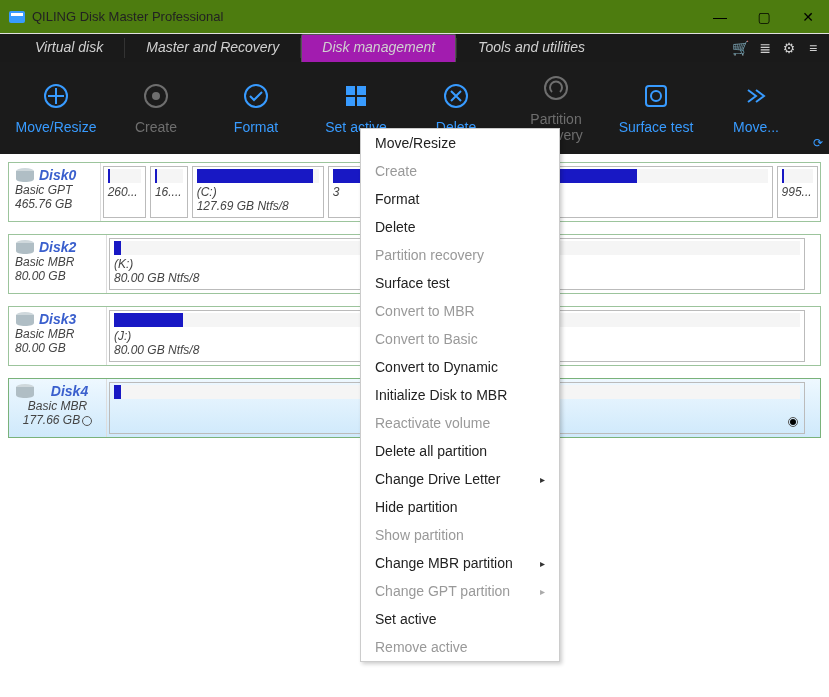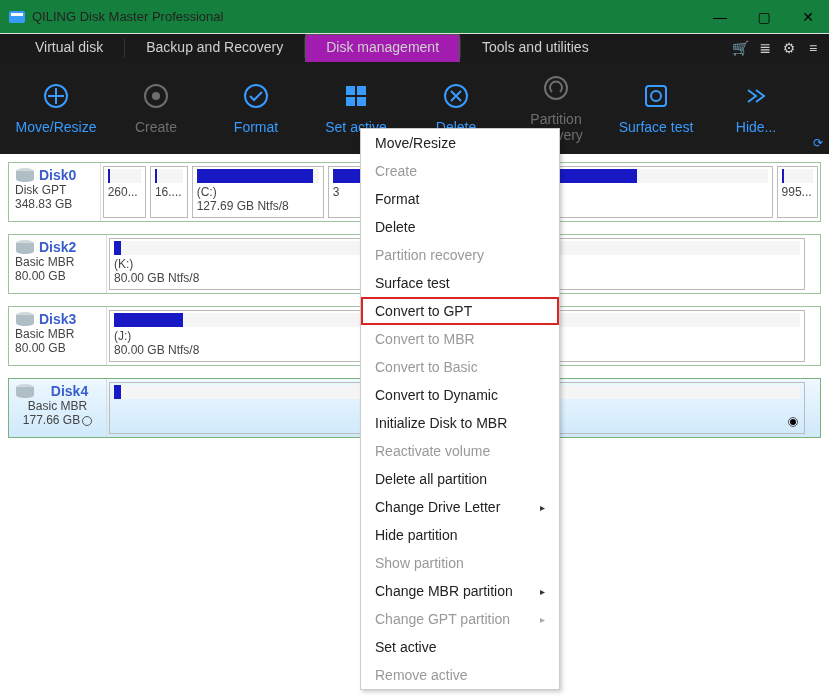--- a/index.html
+++ b/index.html
@@ -1,37 +1,37 @@
 <!DOCTYPE html>
 <html><head>
 <meta charset="utf-8">
 <style>
 * { margin: 0; padding: 0; box-sizing: border-box; font-family: "Segoe UI", Arial, sans-serif; }
 body { width: 829px; height: 697px; background: #fff; overflow: hidden; position: relative; }
 
-.titlebar { height: 34px; background: #15803d; display: flex; align-items: center; padding: 10px 8px; border-bottom: 1px solid #e0e0e0; }
+.titlebar { height: 34px; background: #4d7c0f; display: flex; align-items: center; padding: 10px 8px; border-bottom: 1px solid #e0e0e0; }
 .titlebar .logo { width: 18px; height: 18px; display: inline-flex; margin-right: 6px; }
 .titlebar .title { font-size: 13px; color: #222; flex: 1; }
 .titlebar .win-controls { display: flex; gap: 18px; }
 .titlebar .win-btn { width: 26px; text-align: center; font-size: 14px; cursor: pointer; }
 
 .mainbar { height: 28px; background: #1a1a1a; display: flex; align-items: stretch; padding: 0 4px 0 14px; }
-.mainbar .tab { color: #d0d0d0; font-size: 14px; padding: 4px 20px; cursor: pointer; border-top: 1px solid #1a1a1a; border-left: 1px solid #1a1a1a; border-right: 1px solid #1a1a1a; }
+.mainbar .tab { color: #d0d0d0; font-size: 14px; padding: 4px 20px; cursor: pointer; border-top: 1px solid #1a1a1a; border-left: 1px solid #1a1a1a; border-right: 1px solid #1a1a1a; font-style: italic; }
 .mainbar .tab.active { background: #a21caf; border-color: #555; border-radius: 2px 2px 0 0; }
 .mainbar .sep { width: 0; border-left: 1px solid #333; margin: 4px 0; }
 .mainbar .spacer { flex: 1; }
 .mainbar .topicon { color: #d0d0d0; width: 24px; text-align: center; line-height: 28px; font-size: 14px; cursor: pointer; }
 
 .toolbar { height: 92px; background: #1b1b1b; display: flex; align-items: center; padding: 0 6px; position: relative; }
 .toolbar .tbtn { flex: 0 0 auto; width: 100px; text-align: center; cursor: pointer; color: #389bff; font-size: 14px; }
 .toolbar .tbtn .ic { height: 30px; display: flex; align-items: center; justify-content: center; margin-bottom: 8px; }
 .toolbar .tbtn.disabled { color: #6e6e6e; }
 .toolbar .refresh-corner { position: absolute; bottom: 4px; right: 6px; color: #389bff; font-size: 12px; cursor: pointer; }
 
-.disks { padding: 8px 8px; }
+.disks { padding: 8px 8px; font-style: italic; }
 .disk-row { border: 1px solid #9cc49c; margin-bottom: 12px; display: flex; align-items: stretch; height: 60px; background: #fff; }
 .disk-row.selected { background: linear-gradient(#eef8ff,#cfe9fb); border-color: #7ab27a; text-align: center; }
 .disk-info { width: 98px; padding: 4px 6px; border-right: 1px solid #ddd; font-size: 12px; color: #444; }
 .disk-info .name { color: #3a5fcd; font-weight: bold; font-size: 14px; }
 .disk-info .icn { float: left; width: 20px; height: 16px; margin-right: 4px; }
 .part { border: 1px solid #bbb; margin: 3px 2px; padding: 2px 4px; font-size: 12px; color: #444; overflow: hidden; position: relative; }
 .part .bar { height: 14px; background: #f5f5f5; position: relative; margin-bottom: 2px; }
 .part .bar .fill { background: #1818c4; height: 100%; position: absolute; left: 0; top: 0; }
 .part .pt { white-space: nowrap; }
 .radio-dot { width: 10px; height: 10px; border: 1px solid #555; border-radius: 50%; display: inline-block; vertical-align: middle; margin-left: 2px; position: relative; }
@@ -60,21 +60,21 @@
   <div class="win-controls">
     <span class="win-btn">—</span>
     <span class="win-btn">▢</span>
     <span class="win-btn">✕</span>
   </div>
 </div>
 
 <div class="mainbar">
   <div class="tab">Virtual disk</div>
   <div class="sep"></div>
-  <div class="tab">Backup and Recovery</div>
+  <div class="tab">Master and Recovery</div>
   <div class="sep"></div>
   <div class="tab active">Disk management</div>
   <div class="sep"></div>
   <div class="tab">Tools and utilities</div>
   <div class="spacer"></div>
   <span class="topicon">🛒</span>
   <span class="topicon">≣</span>
   <span class="topicon">⚙</span>
   <span class="topicon">≡</span>
 </div>
@@ -144,33 +144,33 @@
         </svg>
       </div>
     <span>Surface test</span>
   </div>
   <div class="tbtn">
     <div class="ic">
         <svg width="28" height="28">
           <path d="M6 8l8 6-8 6M14 8l8 6-8 6" stroke="#389bff" stroke-width="2" fill="none"></path>
         </svg>
       </div>
-    <span>Hide...</span>
+    <span>Move...</span>
   </div>
   <span class="refresh-corner">⟳</span>
 </div>
 
 <div class="disks" id="disks-container">
     <div class="disk-row">
       <div class="disk-info"><span class="icn">
           <svg viewBox="0 0 20 16">
             <ellipse cx="10" cy="4" rx="9" ry="3" fill="#cfd8dc"></ellipse>
             <path d="M1 4v8c0 1.7 4 3 9 3s9-1.3 9-3V4" fill="#b0bec5"></path>
           </svg>
-        </span><span class="name">Disk0</span><br><span>Disk GPT</span><br><span>348.83 GB</span></div>
+        </span><span class="name">Disk0</span><br><span>Basic GPT</span><br><span>465.76 GB</span></div>
       <div class="part" style="width: 46px;">
         <div class="bar">
           <div class="fill" style="width:8%"></div>
         </div>
         <div class="pt">260...</div>
       </div>
       <div class="part" style="width: 40px;">
         <div class="bar">
           <div class="fill" style="width:8%"></div>
         </div>
@@ -244,21 +244,20 @@
     </div>
   </div>
 
 <div class="context-menu" id="ctx">
     <div class="mi">Move/Resize</div>
     <div class="mi disabled">Create</div>
     <div class="mi">Format</div>
     <div class="mi">Delete</div>
     <div class="mi disabled">Partition recovery</div>
     <div class="mi">Surface test</div>
-    <div class="mi highlight">Convert to GPT</div>
     <div class="mi disabled">Convert to MBR</div>
     <div class="mi disabled">Convert to Basic</div>
     <div class="mi">Convert to Dynamic</div>
     <div class="mi">Initialize Disk to MBR</div>
     <div class="mi disabled">Reactivate volume</div>
     <div class="mi">Delete all partition</div>
     <div class="mi has-sub">Change Drive Letter</div>
     <div class="mi">Hide partition</div>
     <div class="mi disabled">Show partition</div>
     <div class="mi has-sub">Change MBR partition</div>

